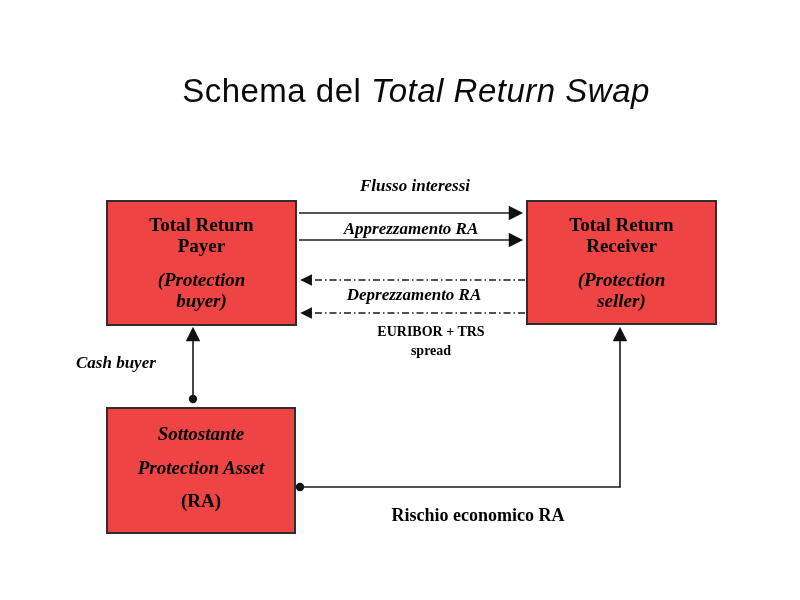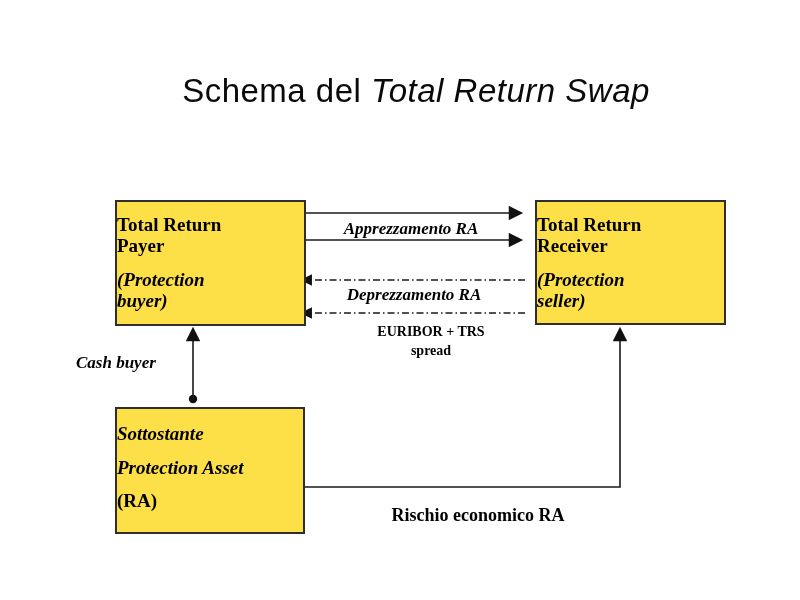--- a/index.html
+++ b/index.html
@@ -17,24 +17,23 @@
     text-align: center;
     font-family: "Liberation Sans", sans-serif;
     font-size: 33px; font-weight: 400; color: #0a0a0a;
     letter-spacing: 0.5px;
   }
   .title .it { font-style: italic; }
 
   .box {
     position: absolute;
     border: 2px solid #2e2e2e;
-    background: #fde047;
+    background: #ef4444;
     box-sizing: border-box;
-    text-align: left;
-    margin-left: 9px;
+    text-align: center;
   }
   .box-payer    { left: 106px; top: 200px; width: 191px; height: 126px; }
   .box-receiver { left: 526px; top: 200px; width: 191px; height: 125px; }
   .box-asset    { left: 106px; top: 407px; width: 190px; height: 127px; }
 
   .pre { white-space: pre-line; }
 
   .box-name {
     font-size: 19px; font-weight: bold; line-height: 21px;
     padding-top: 12px;
@@ -113,20 +112,21 @@
     <div class="box-sub pre">(Protection
 seller)</div>
   </div>
 
   <div class="box box-asset">
     <div class="asset-line1">Sottostante</div>
     <div class="asset-line2">Protection Asset</div>
     <div class="asset-line3">(RA)</div>
   </div>
 
+  <div class="lbl it lbl-flusso">Flusso interessi</div>
   <div class="lbl it lbl-apprezza">Apprezzamento RA</div>
   <div class="lbl it lbl-deprezza">Deprezzamento RA</div>
   <div class="lbl lbl-euribor pre">EURIBOR + TRS
 spread</div>
   <div class="lbl it lbl-cash">Cash buyer</div>
   <div class="lbl lbl-rischio">Rischio economico RA</div>
 
 </div>
 
 </body></html>

